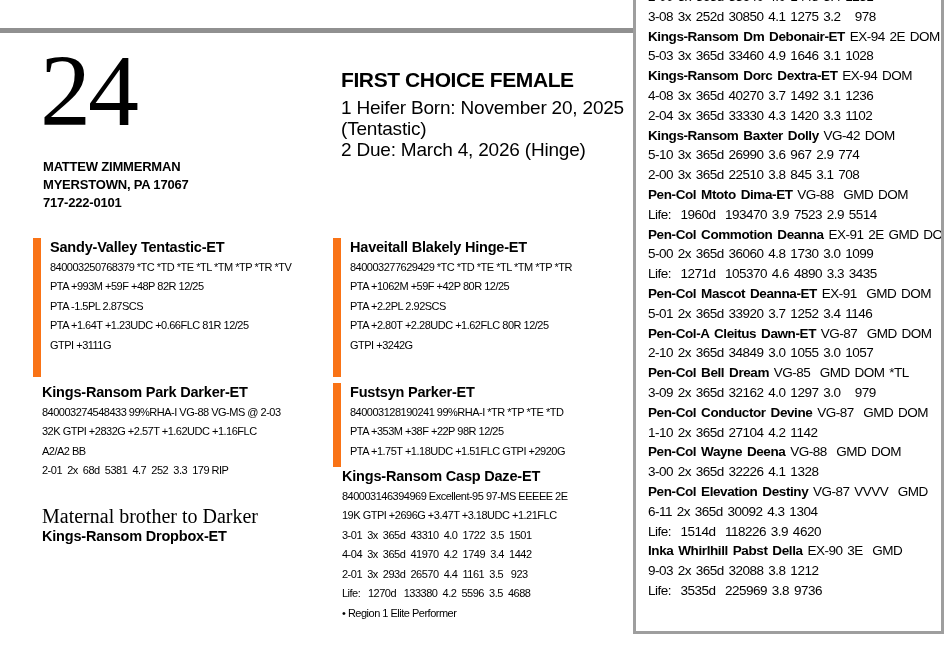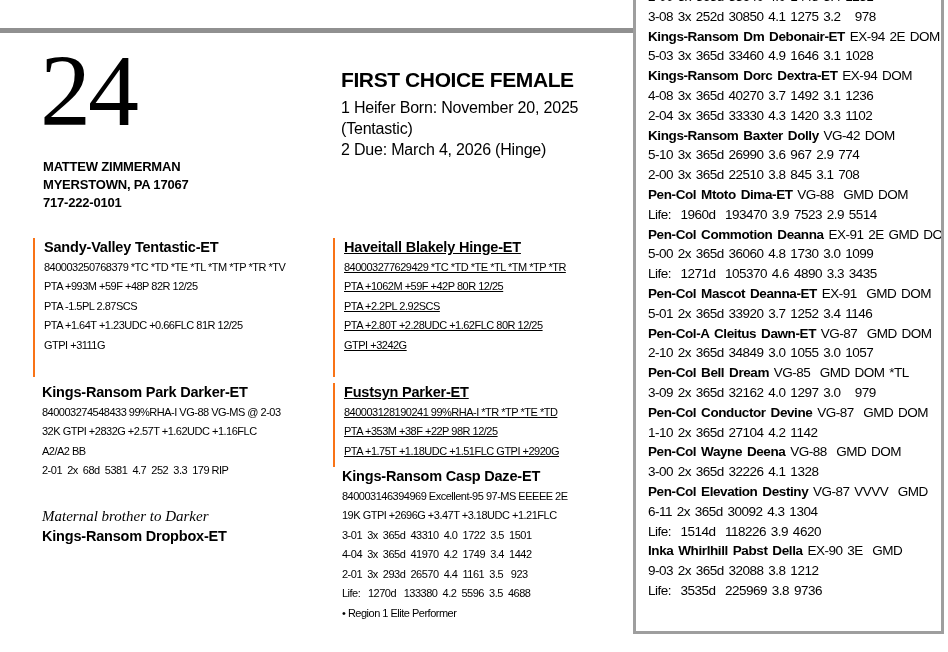--- a/index.html
+++ b/index.html
@@ -11,36 +11,36 @@
 
   .lot{position:absolute;left:40px;top:40px;
        font-family:"Liberation Serif",serif;font-weight:normal;
        font-size:102px;line-height:1.0;letter-spacing:-3px;}
 
   .consignor{position:absolute;left:43px;top:158px;font-weight:bold;
              font-size:13px;line-height:18px;letter-spacing:-0.2px;}
 
   .header{position:absolute;left:341px;top:40px;width:300px;}
   .header .title{font-size:21px;font-weight:bold;letter-spacing:-0.4px;margin-bottom:5px;margin-top:28px;}
-  .header .sub{font-size:16px;line-height:21px;letter-spacing:-0.2px;}
+  .header .sub{font-size:19px;line-height:21px;letter-spacing:-0.2px;}
 
   .col{position:absolute;top:238px;}
   .col-left{left:33px;width:292px;}
   .col-mid{left:333px;width:298px;}
 
   .block{padding-left:9px;}
-  .block.bar{border-left:2px solid #f97316;}
+  .block.bar{border-left:8px solid #f97316;}
   .col-left .block.bar{padding-bottom:22px;margin-bottom:6px;}
-  .col-mid .block.bar{padding-bottom:22px;margin-bottom:6px;text-decoration:underline;}
+  .col-mid .block.bar{padding-bottom:22px;margin-bottom:6px;}
   .col-mid .block:nth-child(2).bar{padding-bottom:6px;margin-bottom:0;}
   .block-name{font-weight:bold;font-size:14.5px;line-height:19.5px;letter-spacing:-0.2px;}
   .bline{font-size:11px;line-height:19.5px;letter-spacing:-0.5px;white-space:pre;}
 
-  .note-italic{font-family:"Liberation Serif",serif;font-style:italic;
-               font-size:15px;line-height:19px;margin:26px 0 0 9px;}
+  .note-italic{font-family:"Liberation Serif",serif;
+               font-size:20px;line-height:19px;margin:26px 0 0 9px;}
   .note-bold{font-weight:bold;font-size:14.5px;line-height:20px;
              letter-spacing:-0.2px;margin-left:9px;}
 
   .box{position:absolute;left:633px;top:-22px;width:311px;height:656px;
        box-sizing:border-box;border:3px solid #9e9e9e;background:#fff;
        padding:6px 6px 0 12px;overflow:hidden;}
   .prow{font-size:13.5px;line-height:19.8px;letter-spacing:-0.5px;
         white-space:pre;word-spacing:1.5px;}
   .prow strong{font-size:13.5px;letter-spacing:-0.4px;}
 </style>

